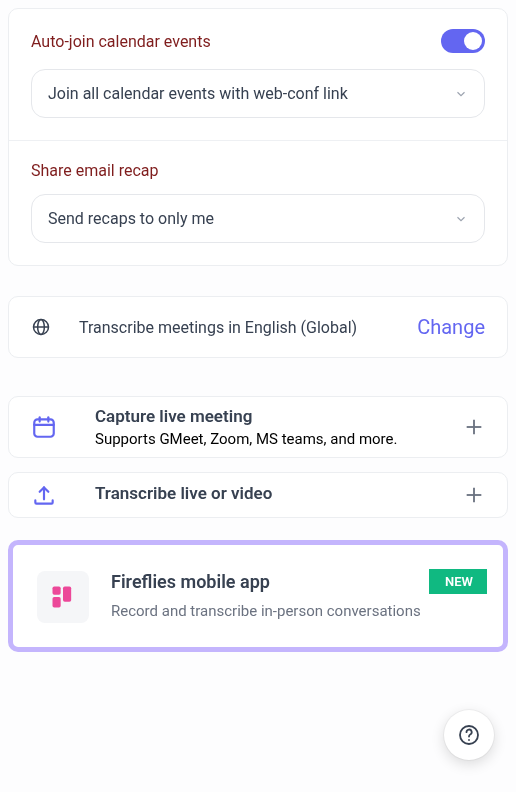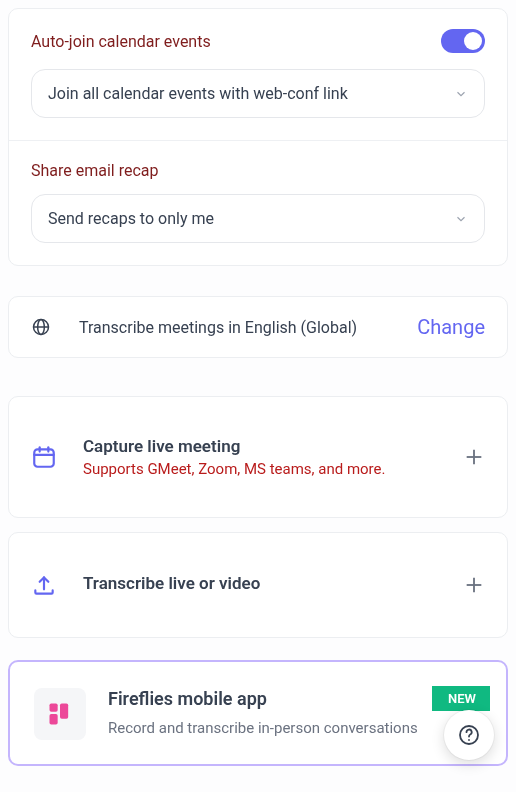--- a/index.html
+++ b/index.html
@@ -75,34 +75,34 @@
     gap: 28px;
     margin-top: 30px;
   }
   .globe-icon svg { display:block; }
   .transcribe .text { flex: 1; color: #374151; font-size: 16px; }
   .change-link { color: #6366f1; font-size: 20px; cursor: pointer; }
 
   .action-card {
     display: flex;
     align-items: center;
-    padding: 39px 22px;
-    gap: 26px;
+    padding: 9px 22px;
+    gap: 38px;
   }
   .action-card.first { margin-top: 38px; }
   .action-icon { width: 26px; flex: 0 0 auto; }
   .action-icon svg { display:block; }
   .action-text { flex: 1; }
   .action-title { color: #374151; font-weight: 600; font-size: 17px; margin-bottom: 4px; }
-  .action-sub { color: #b91c1c; font-size: 15px; }
+  .action-sub { color: #000000; font-size: 15px; }
   .plus-icon { width: 22px; color: #6b7280; cursor: pointer; }
   .plus-icon svg { display:block; }
 
   .mobile-card {
-    border: 2px solid #c4b5fd;
+    border: 5px solid #c4b5fd;
     border-radius: 10px;
     padding: 26px 24px 24px 24px;
     margin-top: 22px;
     display: flex;
     align-items: flex-start;
     gap: 22px;
     background: #fff;
     position: relative;
     overflow: hidden;
   }

